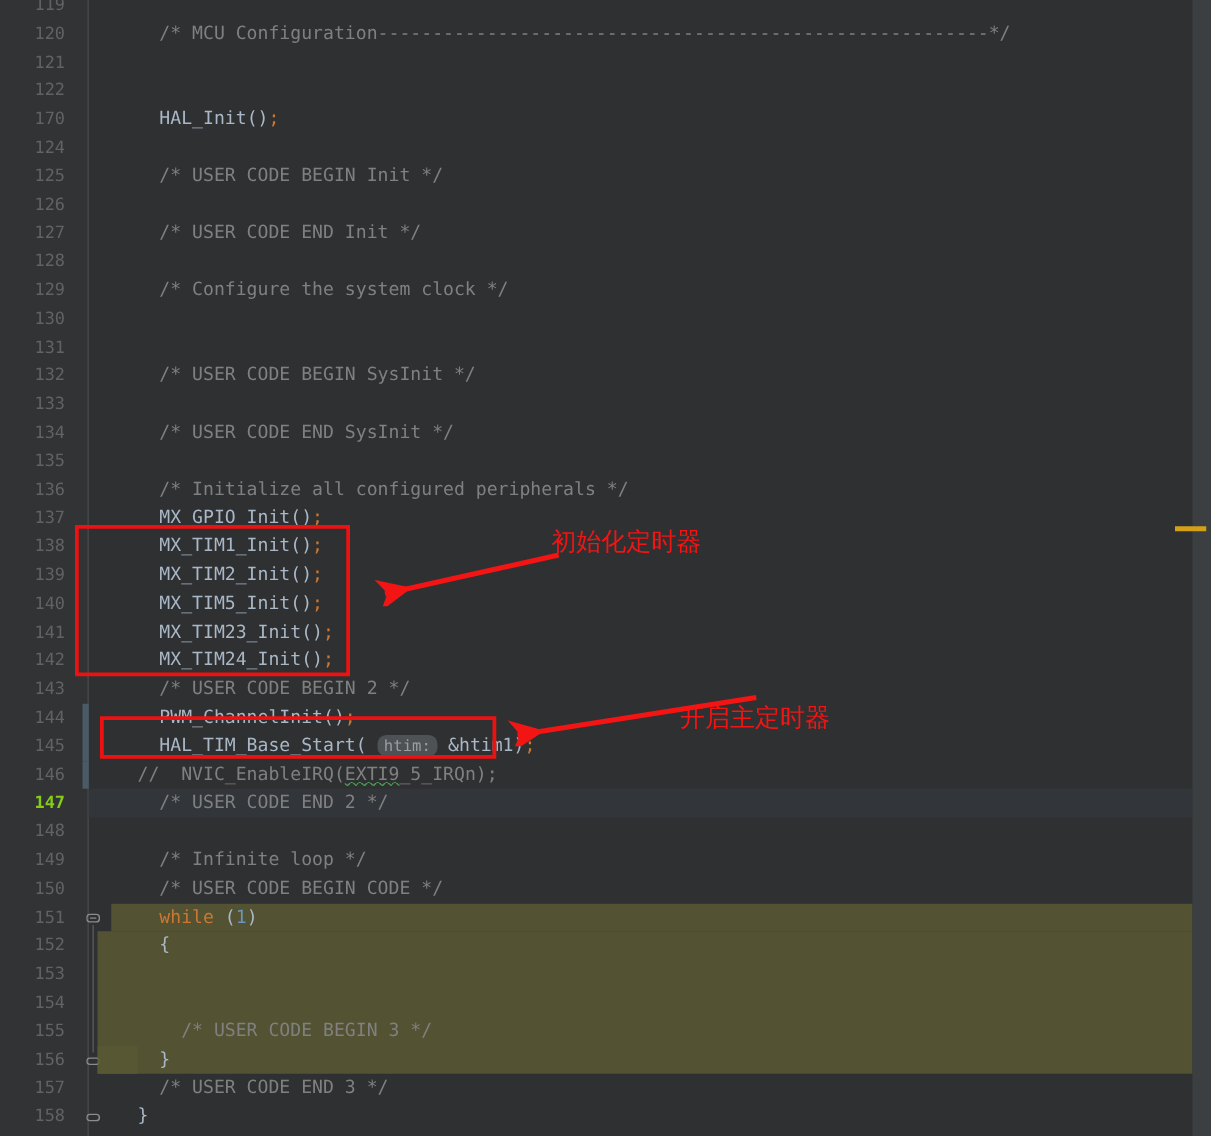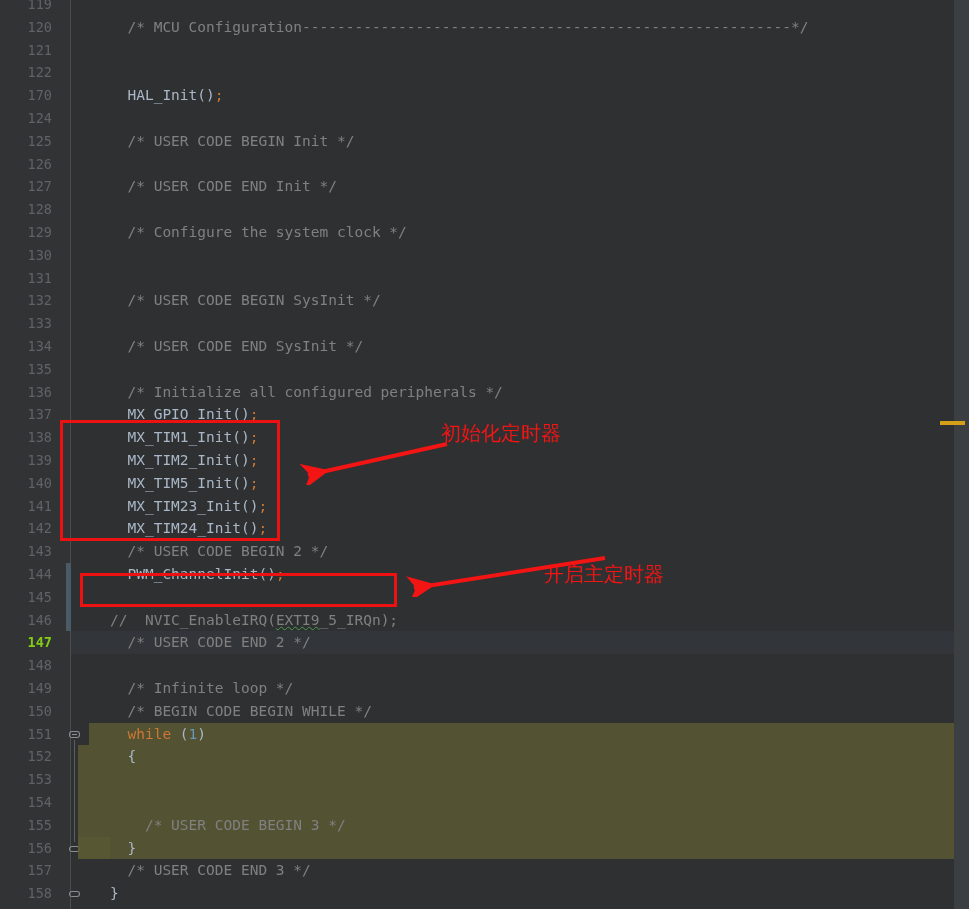--- a/index.html
+++ b/index.html
@@ -191,26 +191,26 @@
       <div class="row" style="top:357.8px"><span class="ln">135</span><span class="code"></span></div>
       <div class="row" style="top:380.6px"><span class="ln">136</span><span class="code"><span class="cmt">  /* Initialize all configured peripherals */</span></span></div>
       <div class="row" style="top:403.4px"><span class="ln">137</span><span class="code"><span class="fn">  MX_GPIO_Init<span class="punc">()</span><span class="semi">;</span></span></span></div>
       <div class="row" style="top:426.2px"><span class="ln">138</span><span class="code"><span class="fn">  MX_TIM1_Init<span class="punc">()</span><span class="semi">;</span></span></span></div>
       <div class="row" style="top:449.0px"><span class="ln">139</span><span class="code"><span class="fn">  MX_TIM2_Init<span class="punc">()</span><span class="semi">;</span></span></span></div>
       <div class="row" style="top:471.8px"><span class="ln">140</span><span class="code"><span class="fn">  MX_TIM5_Init<span class="punc">()</span><span class="semi">;</span></span></span></div>
       <div class="row" style="top:494.6px"><span class="ln">141</span><span class="code"><span class="fn">  MX_TIM23_Init<span class="punc">()</span><span class="semi">;</span></span></span></div>
       <div class="row" style="top:517.4px"><span class="ln">142</span><span class="code"><span class="fn">  MX_TIM24_Init<span class="punc">()</span><span class="semi">;</span></span></span></div>
       <div class="row" style="top:540.2px"><span class="ln">143</span><span class="code"><span class="cmt">  /* USER CODE BEGIN 2 */</span></span></div>
       <div class="row" style="top:563.0px"><span class="ln">144</span><span class="code"><span class="fn">  PWM_ChannelInit<span class="punc">()</span><span class="semi">;</span></span></span></div>
-      <div class="row" style="top:585.8px"><span class="ln">145</span></div>
+      <div class="row" style="top:585.8px"><span class="ln">145</span><span class="code"><span class="fn">  HAL_TIM_Base_Start<span class="punc">( </span></span><span class="hint">htim:</span><span class="punc"> &amp;htim1)</span><span class="semi">;</span></span></div>
       <div class="row" style="top:608.6px"><span class="ln">146</span><span class="code"><span class="cmt">//  NVIC_EnableIRQ(<span class="squiggle">EXTI9</span>_5_IRQn);</span></span></div>
       <div class="row current" style="top:631.4px"><span class="ln">147</span><span class="code"><span class="cmt">  /* USER CODE END 2 */</span></span></div>
       <div class="row" style="top:654.2px"><span class="ln">148</span><span class="code"></span></div>
       <div class="row" style="top:677.0px"><span class="ln">149</span><span class="code"><span class="cmt">  /* Infinite loop */</span></span></div>
-      <div class="row" style="top:699.8px"><span class="ln">150</span><span class="code"><span class="cmt">  /* BEGIN CODE BEGIN WHILE */</span></span></div>
+      <div class="row" style="top:699.8px"><span class="ln">150</span><span class="code"><span class="cmt">  /* USER CODE BEGIN CODE */</span></span></div>
       <div class="row" style="top:722.6px"><span class="ln">151</span><span class="code"><span>  <span class="kw">while</span><span class="punc"> (</span><span class="num">1</span><span class="punc">)</span></span></span></div>
       <div class="row" style="top:745.4px"><span class="ln">152</span><span class="code"><span class="punc">  {</span></span></div>
       <div class="row" style="top:768.2px"><span class="ln">153</span></div>
       <div class="row" style="top:791.0px"><span class="ln">154</span><span class="code"></span></div>
       <div class="row" style="top:813.8px"><span class="ln">155</span><span class="code"><span class="cmt">    /* USER CODE BEGIN 3 */</span></span></div>
       <div class="row" style="top:836.6px"><span class="ln">156</span><span class="code"><span class="punc">  }</span></span></div>
       <div class="row" style="top:859.4px"><span class="ln">157</span><span class="code"><span class="cmt">  /* USER CODE END 3 */</span></span></div>
       <div class="row" style="top:882.2px"><span class="ln">158</span><span class="code"><span class="punc">}</span></span></div>
       <div class="row" style="top:905.0px"><span class="ln">159</span><span class="code"></span></div>
     </div>

